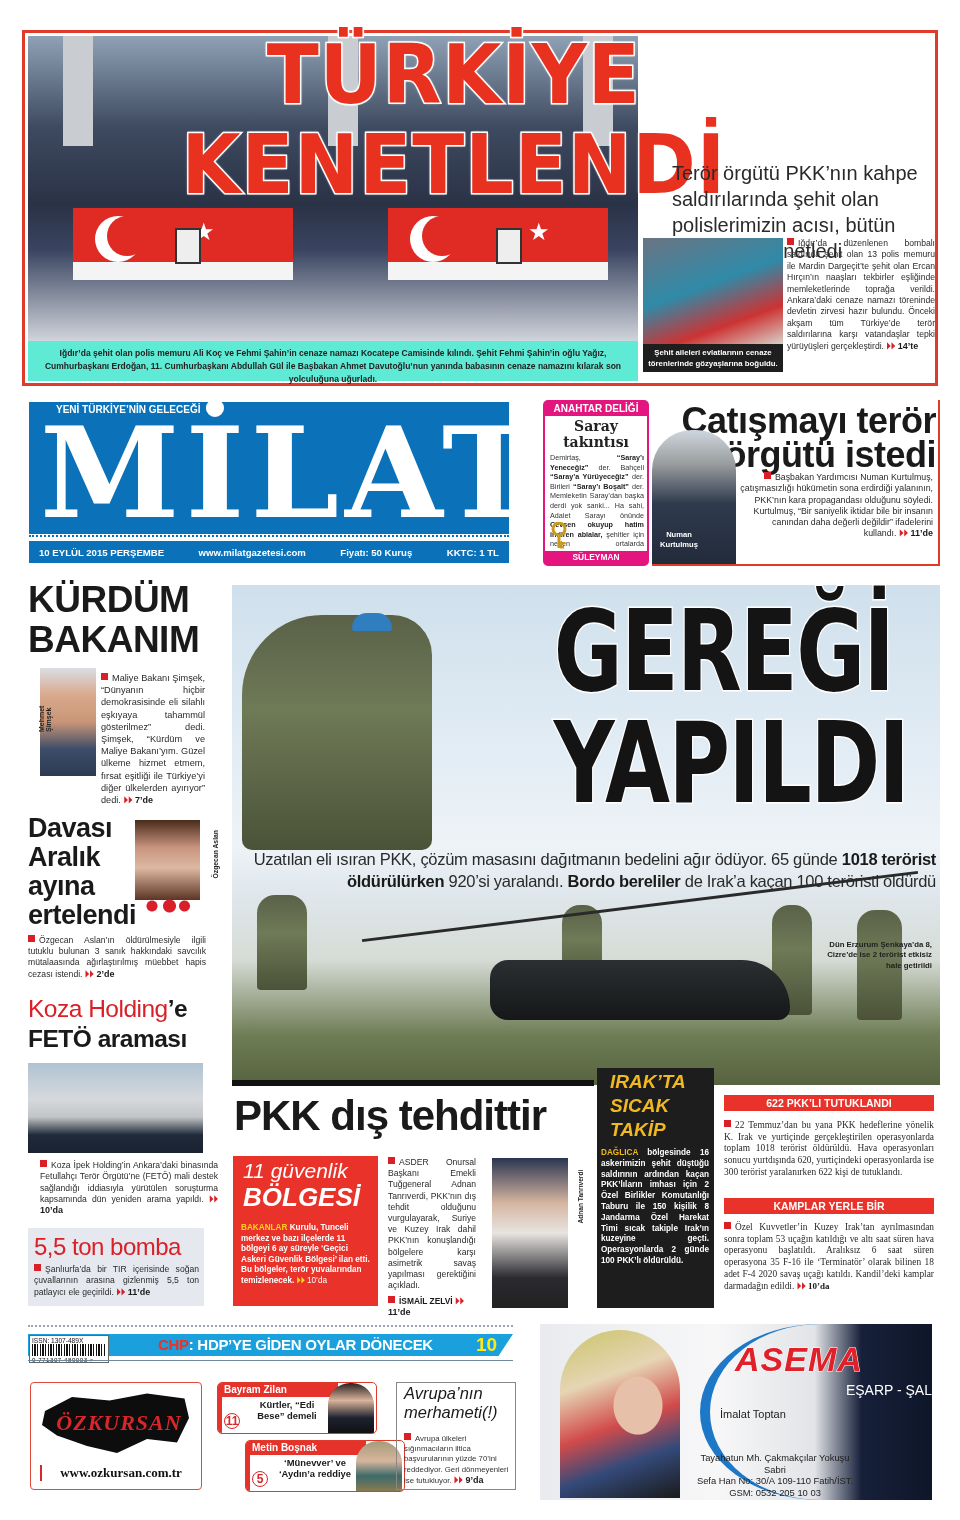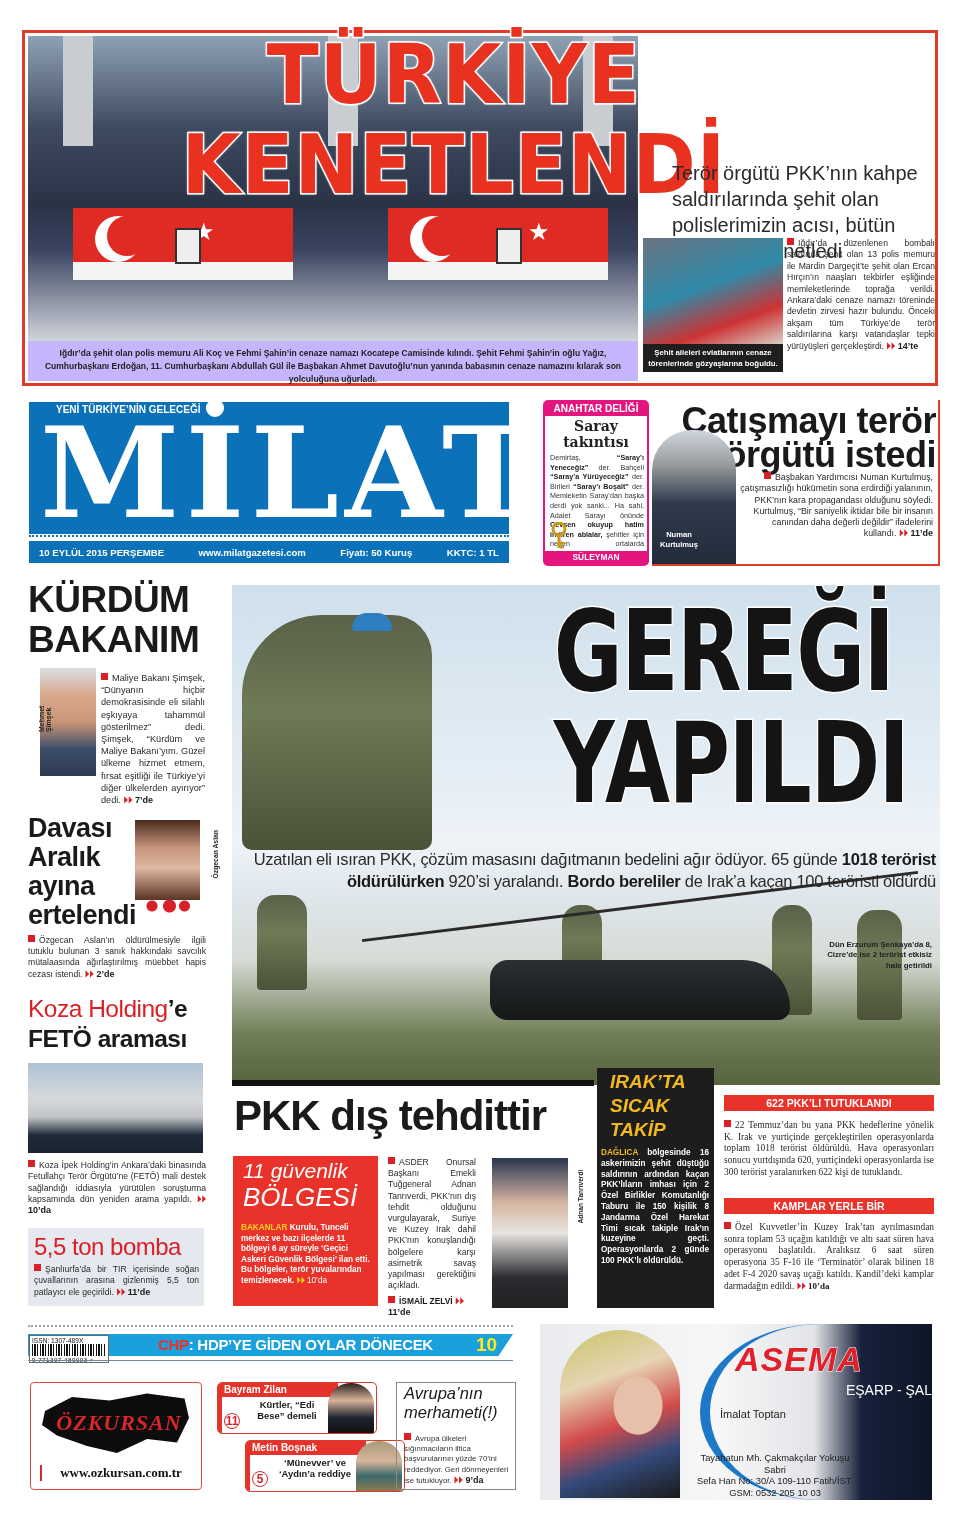--- a/index.html
+++ b/index.html
@@ -17,21 +17,21 @@
      linear-gradient(180deg, #8fa1b5 0%, #3e4a60 30%, #2a3246 55%, #3a4460 70%, #d0d4db 100%); overflow: hidden; }
   .coffin { position: absolute; height: 72px; background: #e02a24; border-bottom: 18px solid #f4f4f4; }
   .coffin .crescent { position: absolute; left: 22px; top: 8px; width: 46px; height: 46px; border-radius: 50%; background: #fff; }
   .coffin .crescent::after { content: ""; position: absolute; left: 12px; top: 0; width: 40px; height: 40px; border-radius: 50%; background: #e02a24; }
   .coffin .star { position: absolute; left: 120px; top: 10px; color: #fff; font-size: 24px; }
   .coffin .portrait { position: absolute; left: 102px; top: 20px; width: 26px; height: 36px; background: #eee; border: 2px solid #333; }
   .pillar { position: absolute; top: 0; width: 30px; height: 110px; background: #c9cdd2; }
   #top-headline { left: 40px; top: 30px; width: 890px; height: 90px; font-size: 82px; font-weight: 900; color: #e8321f;
      letter-spacing: 1px; text-align: center; line-height: 90px; -webkit-text-stroke: 3px #ffffff; paint-order: stroke fill;
      text-shadow: 0 0 3px #fff, 0 0 3px #fff; font-family: "DejaVu Sans", sans-serif; transform: scaleX(0.93); transform-origin: left; }
-  #top-caption { left: 28px; top: 341px; width: 610px; height: 40px; background: #c4b5fd; font-size: 8.5px; font-weight: bold;
+  #top-caption { left: 28px; top: 341px; width: 610px; height: 40px; background: #5eead4; font-size: 8.5px; font-weight: bold;
      color: #222; text-align: center; line-height: 13px; padding-top: 6px; }
   #top-deck { left: 672px; top: 128px; width: 262px; font-size: 20px; line-height: 26px; color: #2a2a2a; margin-top: 32px; }
   #top-sub-photo { left: 643px; top: 238px; width: 140px; height: 106px; background: linear-gradient(160deg,#6b7382 0%, #2f8aa8 45%, #c33 75%, #d9d0c8 100%); }
   #top-sub-caption { left: 643px; top: 344px; width: 140px; height: 28px; background: #1e1e1e; color: #fff; font-size: 7.8px;
      font-weight: bold; text-align: center; line-height: 11px; padding-top: 3px; }
   #top-body { left: 787px; top: 238px; width: 148px; font-size: 8.6px; line-height: 11.4px; }
 
   
   #masthead { left: 29px; top: 402px; width: 480px; height: 132px; background: #0b72b9; }
   #mast-tag { left: 56px; top: 404px; font-size: 10px; font-weight: bold; color: #fff; }
@@ -66,21 +66,21 @@
   #davasi-title { left: 28px; top: 814px; width: 120px; font-size: 27px; font-weight: bold; line-height: 29px; color: #1a1a1a; letter-spacing: -0.5px; }
   #ozgecan-photo { left: 135px; top: 820px; width: 65px; height: 80px; background: linear-gradient(180deg,#4a2a1a 0%, #c99680 35%, #deb8a2 60%, #5b3524 100%); }
   #ozgecan-name { left: 185px; top: 845px; width: 60px; font-size: 6.8px; font-weight: bold; transform: rotate(-90deg); color: #222; }
   #ozgecan-flowers { left: 142px; top: 897px; width: 50px; height: 18px; background: radial-gradient(circle at 20% 50%, #d9202a 5px, transparent 6px), radial-gradient(circle at 55% 50%, #d9202a 6px, transparent 7px), radial-gradient(circle at 85% 50%, #d9202a 5px, transparent 6px); }
   #davasi-body { left: 28px; top: 935px; width: 178px; font-size: 8.6px; line-height: 11.2px; color: #2a2a2a; text-align: justify; }
 
   #koza-title { left: 28px; top: 994px; width: 185px; font-size: 24.5px; line-height: 30px; color: #d92027; letter-spacing: -0.5px; }
   #koza-title b { color: #1a1a1a; font-weight: bold; }
   #koza-sub { left: 28px; top: 1024px; width: 185px; font-size: 24.5px; font-weight: bold; line-height: 30px; color: #1a1a1a; letter-spacing: -0.5px; }
   #koza-photo { left: 28px; top: 1063px; width 175px; width: 175px; height: 90px; background: linear-gradient(180deg,#b0c3d3 0%, #d6d9dc 40%, #c2c4c6 60%, #1f2a3a 80%, #1a2230 100%); }
-  #koza-body { left: 28px; top: 1160px; width: 178px; font-size: 8.6px; line-height: 11.3px; color: #2a2a2a; text-align: justify; }
+  #koza-body { left: 40px; top: 1160px; width: 178px; font-size: 8.6px; line-height: 11.3px; color: #2a2a2a; text-align: justify; }
 
   #bomba-box { left: 28px; top: 1228px; width: 176px; height: 78px; background: #e6e8ef; }
   #bomba-title { left: 34px; top: 1230px; width: 170px; font-size: 24px; line-height: 34px; color: #d92027; letter-spacing: -0.5px; }
   #bomba-body { left: 34px; top: 1264px; width: 165px; font-size: 8.6px; line-height: 11.3px; color: #2a2a2a; text-align: justify; }
 
   
   #feature-photo { left: 232px; top: 585px; width: 708px; height: 500px; background:
       linear-gradient(180deg, #cfe0ec 0%, #e3edf5 35%, #eef3f7 52%, #dfe7ec 62%, #d6dbd5 75%, #6e7d55 90%, #56633f 100%); overflow: hidden; }
   .soldier { position: absolute; background: linear-gradient(180deg, #5a6148 0%, #6f7a57 40%, #4b5238 100%); border-radius: 18px 18px 4px 4px; }
   #heli { left: 490px; top: 960px; width: 300px; height: 60px; background: linear-gradient(180deg,#2b2f31 0%, #151718 100%); border-radius: 30px 80px 20px 30px; }
@@ -89,21 +89,21 @@
       line-height: 112px; text-align: center; color: #141414; -webkit-text-stroke: 3px #ffffff; paint-order: stroke fill; transform: scaleX(0.75); transform-origin: center top; letter-spacing: -2px; }
   #feature-deck { left: 236px; top: 848px; width: 700px; font-size: 16.5px; line-height: 22px; color: #2a2a2a; text-align: right; letter-spacing: -0.3px; }
   #feature-deck b { color: #1a1a1a; }
   #feature-note { left: 820px; top: 900px; width: 112px; font-size: 7.8px; font-weight: bold; line-height: 10.4px; text-align: right; color: #222; margin-top: 40px; }
   #feature-bar { left: 232px; top: 1080px; width: 362px; height: 6px; background: #111; }
 
   #pkk-title { left: 234px; top: 1090px; width: 350px; font-size: 42px; font-weight: bold; line-height: 52px; color: #1a1a1a; letter-spacing: -1px; }
 
   #guv-box { left: 233px; top: 1156px; width: 145px; height: 150px; background: #e8322a; }
   #guv-t1 { left: 243px; top: 1158px; width: 130px; font-size: 21px; font-style: italic; color: #fff; line-height: 26px; }
-  #guv-t2 { left: 243px; top: 1180px; width: 130px; font-size: 26px; font-style: italic; font-weight: normal; color: #fff; line-height: 34px; }
+  #guv-t2 { left: 243px; top: 1180px; width: 130px; font-size: 26px; font-style: italic; font-weight: bold; color: #fff; line-height: 34px; }
   #guv-body { left: 241px; top: 1223px; width: 132px; font-size: 8.2px; line-height: 10.6px; font-weight: bold; color: #fff; }
   #guv-body .hl { color: #ffd21a; }
 
   #asder-body { left: 388px; top: 1157px; width: 88px; font-size: 8.6px; line-height: 11.2px; color: #2a2a2a; text-align: justify; }
   #asder-photo { left: 492px; top: 1158px; width: 76px; height: 150px; background: linear-gradient(180deg,#2a3550 0%, #d6b5a1 30%, #e8e4e0 50%, #2a2a30 80%, #222 100%); }
   #asder-name { left: 550px; top: 1190px; width: 60px; font-size: 6.6px; font-weight: bold; transform: rotate(-90deg); color: #222; }
   #asder-author { left: 388px; top: 1296px; width: 100px; font-size: 8.4px; font-weight: bold; color: #1a1a1a; }
 
   #irak-box { left: 597px; top: 1068px; width: 117px; height: 240px; background: #1d1d1d; }
   #irak-title { left: 600px; top: 1070px; width: 110px; font-size: 19px; font-style: italic; font-weight: bold; line-height: 24px; color: #f2b81f; text-align: left; padding-left: 10px; }

